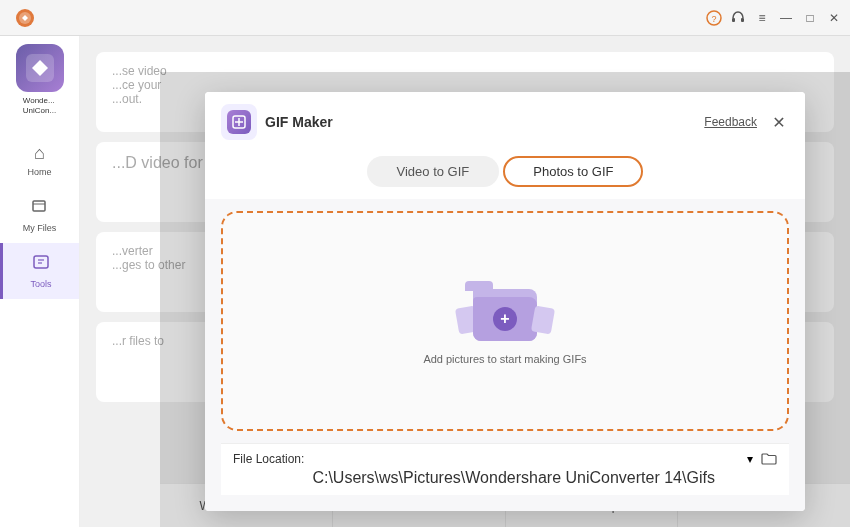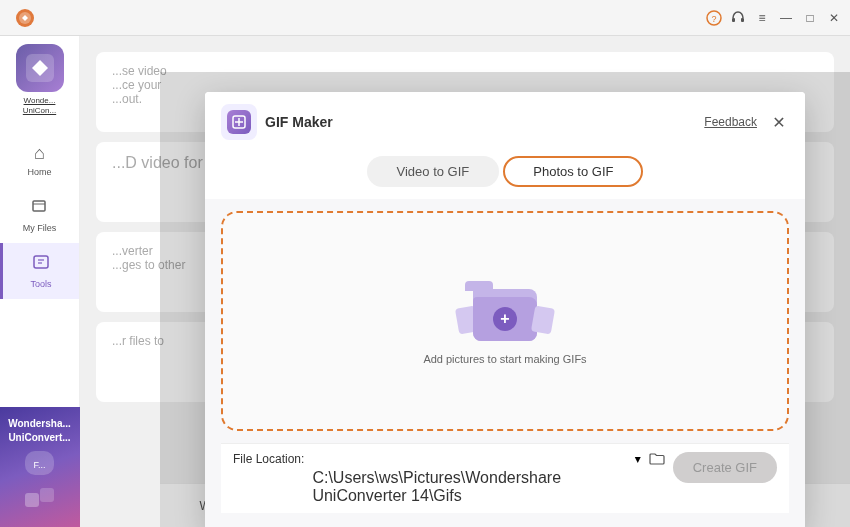--- a/index.html
+++ b/index.html
@@ -83,24 +83,23 @@
       background: linear-gradient(135deg, #6b5ea8, #a87fd4);
       border-radius: 12px;
       display: flex;
       align-items: center;
       justify-content: center;
       margin-bottom: 4px;
     }
     .sidebar-app-name {
       font-size: 8px;
       color: #333;
-      text-align: center;
+      text-align: left;
       margin-bottom: 16px;
       line-height: 1.3;
-      text-decoration: underline;
     }
     .sidebar-item {
       width: 100%;
       display: flex;
       flex-direction: column;
       align-items: center;
       padding: 10px 4px;
       cursor: pointer;
       gap: 3px;
     }
@@ -496,32 +495,20 @@
       <span class="sidebar-item-icon">
         <svg width="18" height="18" viewBox="0 0 18 18">
             <rect x="2" y="3" width="14" height="12" rx="2" fill="#f0eeff" stroke="#7c5cbf" stroke-width="1.5"></rect>
             <line x1="6" y1="7" x2="12" y2="7" stroke="#7c5cbf" stroke-width="1.2"></line>
             <line x1="6" y1="10" x2="10" y2="10" stroke="#7c5cbf" stroke-width="1.2"></line>
           </svg>
       </span>
       <span class="sidebar-item-label">Tools</span>
     </div>
 
-    <div class="sidebar-promo">
-      <div style="font-size:10px;color:white;font-weight:bold;text-align:center;line-height:1.4">Wondersha...<br>UniConvert...</div>
-      <div style="margin-top:6px;background:rgba(255,255,255,0.2);border-radius:10px;padding:3px 8px;">
-        <span style="color:white;font-size:9px;">F...</span>
-      </div>
-      <div style="margin-top:8px;">
-        <svg width="40" height="30" viewBox="0 0 40 30">
-          <rect x="5" y="10" width="14" height="14" rx="3" fill="rgba(255,255,255,0.3)"></rect>
-          <rect x="20" y="5" width="14" height="14" rx="3" fill="rgba(255,255,255,0.2)"></rect>
-        </svg>
-      </div>
-    </div>
   </div>
 
   <div class="content-area-wrapper">
 
     <div class="page-content">
       <div class="content-card">
         <span style="font-size:12px;color:#aaa;">...se video<br>...ce your<br>...out.</span>
       </div>
       <div class="content-card">
         <span style="font-size:16px;color:#aaa;">...D video for</span>
@@ -578,21 +565,20 @@
 
           <div class="file-location-bar">
             <span class="file-location-label">File Location:</span>
             <span class="file-location-path">C:\Users\ws\Pictures\Wondershare UniConverter 14\Gifs</span>
             <span class="file-location-dropdown">▾</span>
             <span class="file-location-folder">
               <svg width="16" height="14" viewBox="0 0 16 14">
                   <path d="M1 3 C1 2.4 1.4 2 2 2 L6 2 L7.5 3.5 L14 3.5 C14.6 3.5 15 3.9 15 4.5 L15 11 C15 11.6 14.6 12 14 12 L2 12 C1.4 12 1 11.6 1 11 Z" fill="none" stroke="#555" stroke-width="1.2"></path>
                 </svg>
             </span>
-            <button class="create-gif-btn">Create GIF</button>
           </div>
 
         </div>
       </div>
     </div>
 
     <div class="bottom-toolbar">
       <div class="toolbar-item">Watermark Editor</div>
       <div class="toolbar-item">Smart Trimmer</div>
       <div class="toolbar-item">Auto Crop</div>

